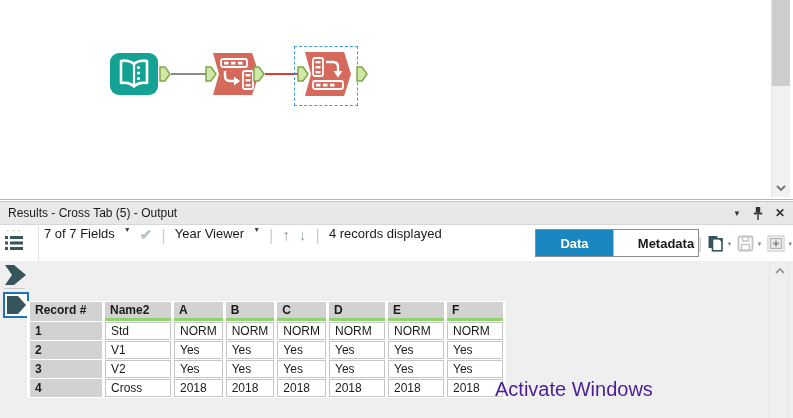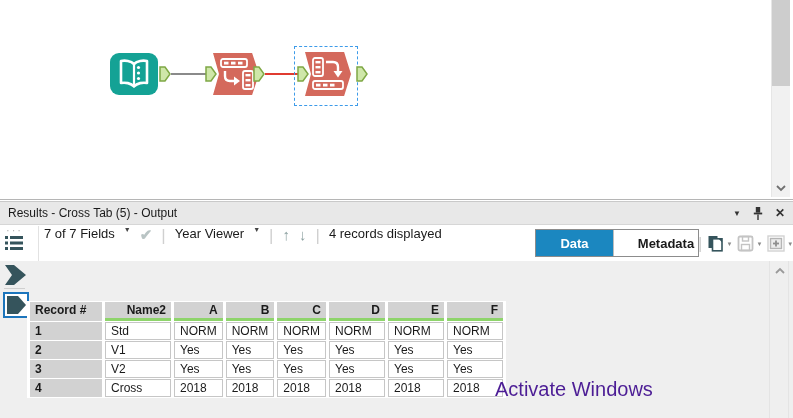--- a/index.html
+++ b/index.html
@@ -58,21 +58,21 @@
   #results-body{ position:absolute; left:0; top:261px; width:793px; height:157px; background:#efefef; }
   
   #anchor-input-btn{ position:absolute; left:4px; top:3px; width:24px; height:22px; cursor:pointer; }
   #anchor-divider{ position:absolute; left:4px; top:27px; width:21px; height:0; border-top:1px solid #cfcfcf; }
   #anchor-output-btn{ position:absolute; left:3px; top:31px; width:26px; height:26px; background:#fff;
     border:2px solid #1C75BC; display:flex; align-items:center; justify-content:center; cursor:pointer; }
   
   #results-table-wrap{ position:absolute; left:27px; top:0px;margin-top:40px; }
   table{ border-collapse:separate; border-spacing:3px 1px; background:#fff; table-layout:fixed; }
   th{ background:#d2d2d2; font-size:12px; font-weight:bold; height:16px; padding:1px 5px;
-      border-bottom:3px solid transparent; text-align:right; cursor:pointer; }
+      border-bottom:3px solid transparent; text-align:left; cursor:pointer; }
   th.rec{ text-align:left; }
   th.datacol{ border-bottom:3px solid #8ED46B; }
   td{ font-size:12px; height:16px; padding:1px 5px; }
   td.rec{ background:#d2d2d2; font-weight:bold; }
   td.val{ background:#fff; border:1px solid #c6c6c6; }
   
   #results-scrollbar{ position:absolute; right:4px; top:0; width:20px; height:157px;
     background:#efefef; border-left:1px solid #e4e4e4; border-right:1px solid #e4e4e4; }
   #results-scroll-up{ position:absolute; left:2px; top:4px; width:16px; height:12px; }
   

